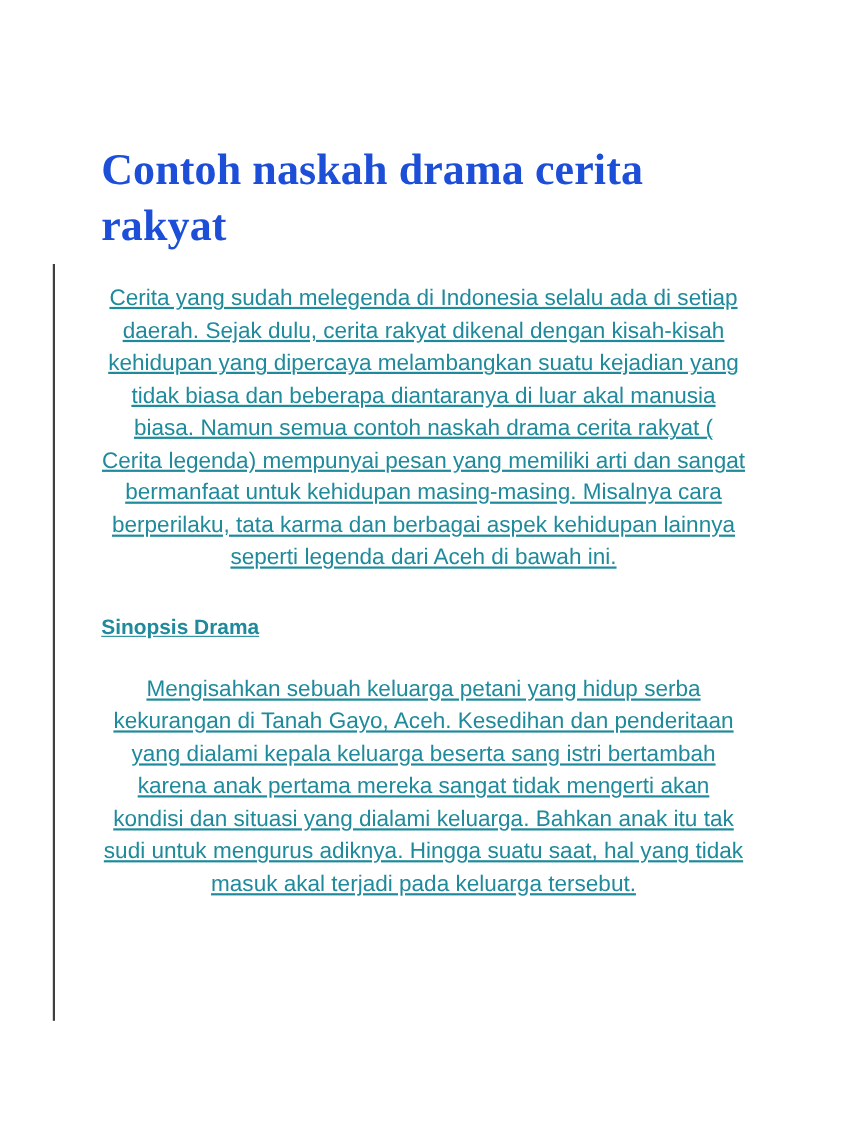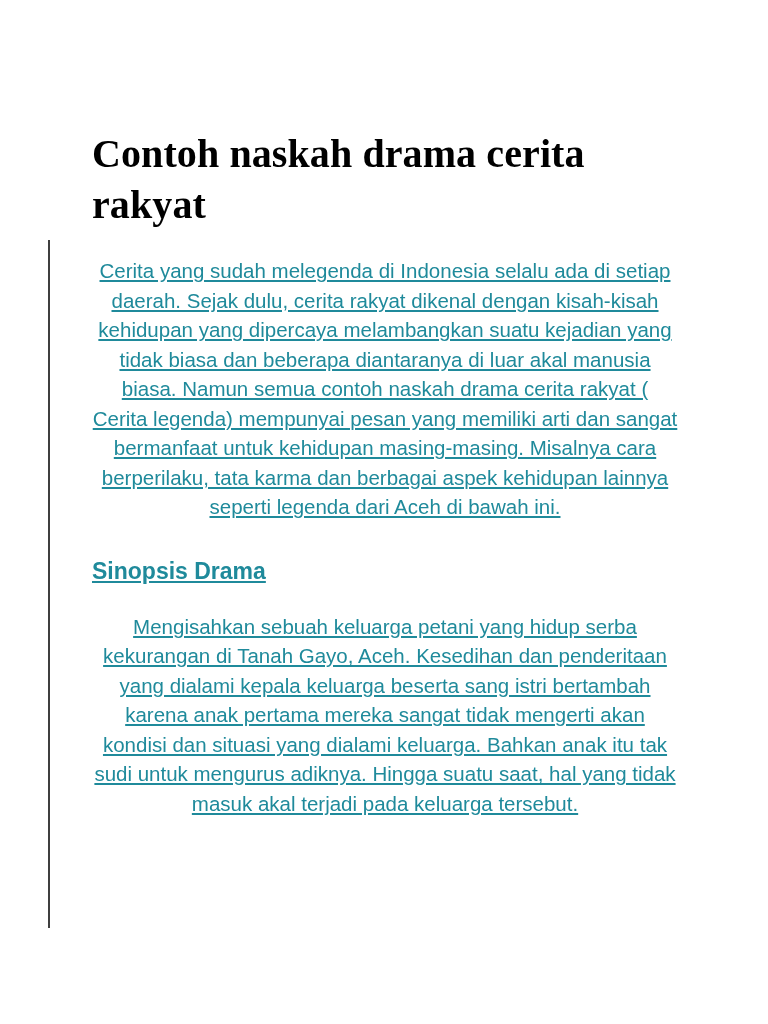--- a/index.html
+++ b/index.html
@@ -24,21 +24,21 @@
     position: absolute;
     left: 92px;
     top: 128px;
     width: 586px;
   }
   .doc-title {
     font-family: "Liberation Serif", serif;
     font-size: 40px;
     font-weight: 700;
     line-height: 1.28;
-    color: #000000;
+    color: #1d4ed8;
     margin: 0 0 26px 0;
     letter-spacing: 0.1px;
   }
   .body-block {
     position: relative;
     text-align: center;
   }
   
   .left-rule {
     position: absolute;
@@ -54,21 +54,21 @@
     text-decoration-color: #1f8a9b;
     text-underline-offset: 2px;
   }
   p.para {
     font-size: 20.5px;
     line-height: 29.5px;
     margin: 0 0 0 0;
     font-weight: 400;
   }
   h2.subhead {
-    font-size: 23px;
+    font-size: 19px;
     line-height: 30px;
     font-weight: 700;
     margin: 34px 0 26px 0;
     text-decoration: underline;
   }
 </style>
 </head>
 <body>
 
 <div class="page">

